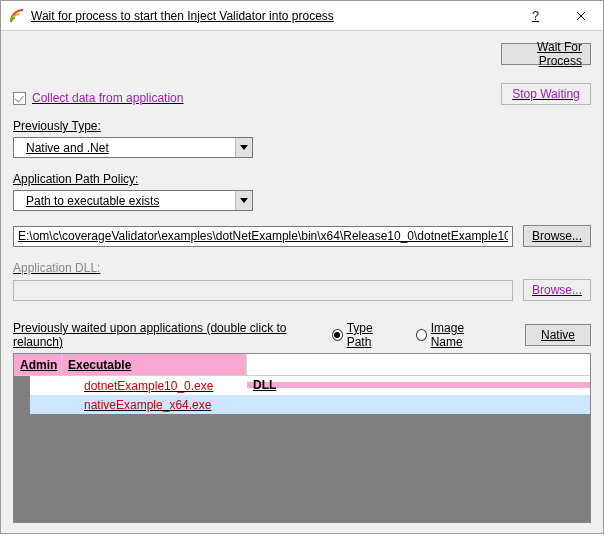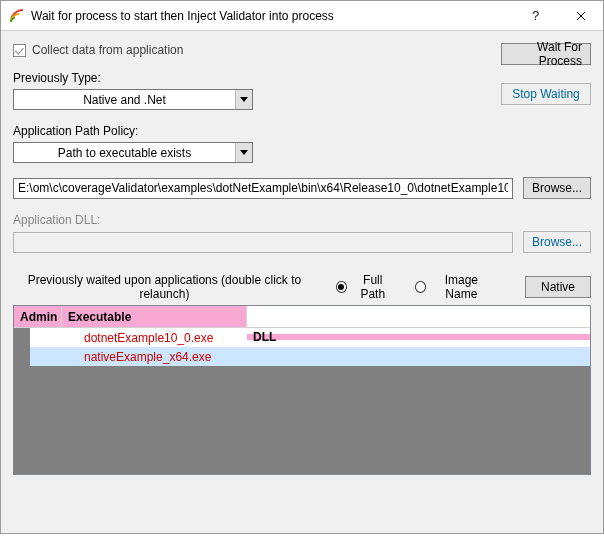--- a/index.html
+++ b/index.html
@@ -13,20 +13,21 @@
     height: 542px;
     overflow: hidden;
   }
   .window {
     width: 604px;
     height: 534px;
     border: 1px solid #9a9a9a;
     background: #f0f0f0;
     display: flex;
     flex-direction: column;
+    text-decoration: underline;
   }
   .titlebar {
     height: 30px;
     background: #fff;
     border-bottom: 1px solid #d0d0d0;
     display: flex;
     align-items: center;
     padding: 0 0 0 8px;
   }
   .titlebar .icon { width: 16px; height: 16px; margin-right: 6px; display:flex; align-items:center; justify-content:center; }
@@ -39,53 +40,53 @@
     color: #222;
   }
   .content {
     flex: 1;
     padding: 12px 12px 8px 12px;
     position: relative;
   }
   .toprow { display: flex; align-items: flex-start; }
   .leftcol { flex: 1; }
   .rightcol { width: 90px; margin-left: 10px; display:flex; flex-direction:column; gap:18px;text-align:right; }
-  .chk-row { display:flex; align-items:center; color:#404040; margin-bottom:14px; }
+  .chk-row { display:flex; align-items:center; color:#a21caf; margin-bottom:14px;margin-top:48px; }
   .chk { width:13px; height:13px; border:1px solid #888; background:#fff; margin-right:6px; display:flex; align-items:center; justify-content:center; }
   .chk.checked::after { content:""; width:7px; height:4px; border-left:1.5px solid #888; border-bottom:1.5px solid #888; transform: rotate(-50deg) translate(0,-1px); }
   .form-label { margin-bottom:4px; color:#000; }
   .form-label.disabled { color:#888; }
   .combo {
     display:flex; align-items:center; height:21px;
     border:1px solid #767676; background:#fff;
     width:240px;
   }
-  .combo .combo-text { flex:1; padding:0 4px;text-align:center; }
+  .combo .combo-text { flex:1; padding:0 12px; }
   .combo .combo-arrow {
     width:17px; height:19px; background:#e1e1e1; border-left:1px solid #bbb;
     display:flex; align-items:center; justify-content:center;
   }
   .combo .combo-arrow svg { display:block; }
   .textin {
     height:21px; border:1px solid #767676; background:#fff;
     padding:0 4px; width:100%;
     font-family: inherit; font-size:12px;
     white-space: nowrap; overflow:hidden;
   }
   .textin.disabled { background:#f0f0f0; border-color:#b5b5b5; color:#888; }
   .btn {
     height:22px; min-width:80px;
     border:1px solid #858585; background:#e1e1e1;
     display:flex; align-items:center; justify-content:center;
     font-size:12px; padding:0 8px;
   }
-  .btn.disabled { color:#0369a1; border-color:#b5b5b5; background:#efefef; }
+  .btn.disabled { color:#a21caf; border-color:#b5b5b5; background:#efefef; }
   .row-ex { display:flex; align-items:center; gap:10px; }
   .spacer { height:14px; }
-  .prev-row { display:flex; align-items:center; gap:16px; margin-bottom:4px;text-align:center; }
+  .prev-row { display:flex; align-items:center; gap:16px; margin-bottom:4px; }
   .radio-wrap { display:flex; align-items:center; gap:4px; margin-left:4px; }
   .radio { width:12px; height:12px; border:1px solid #333; border-radius:50%; background:#fff; display:flex; align-items:center; justify-content:center; }
   .radio.checked::after { content:""; width:6px; height:6px; background:#000; border-radius:50%; }
   .table-wrap {
     border:1px solid #828790; background:#808080;
     height:170px; overflow:hidden;
   }
   .thead { display:flex; background:#fff; height:22px; border-bottom:1px solid #d0d0d0; }
   .th { padding:3px 6px; font-weight:bold; border-right:1px solid #d5d5d5;
         display:flex; align-items:center; background:#f9a8d4; }
@@ -173,21 +174,21 @@
       <input class="textin disabled" disabled="" style="flex: 1 1 0%;" value="">
       <div class="btn disabled" style="min-width:66px">Browse...</div>
     </div>
 
     <div style="height:20px"></div>
 
     <div class="prev-row">
       <span>Previously waited upon applications (double click to relaunch)</span>
       <span class="radio-wrap">
         <span class="radio checked"></span>
-        <span>Full Path</span>
+        <span>Type Path</span>
       </span>
       <span class="radio-wrap">
         <span class="radio"></span>
         <span>Image Name</span>
       </span>
       <div style="flex:1"></div>
       <div class="btn" style="min-width:66px">Native</div>
     </div>
 
     <div class="table-wrap">

